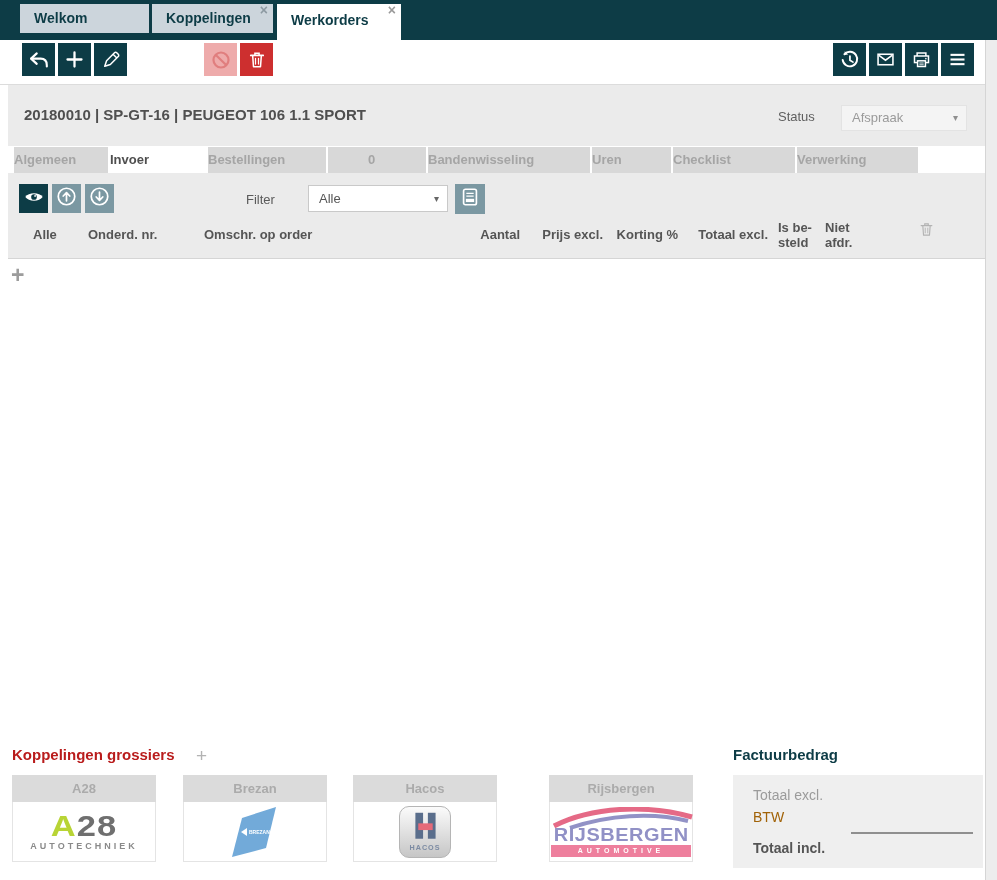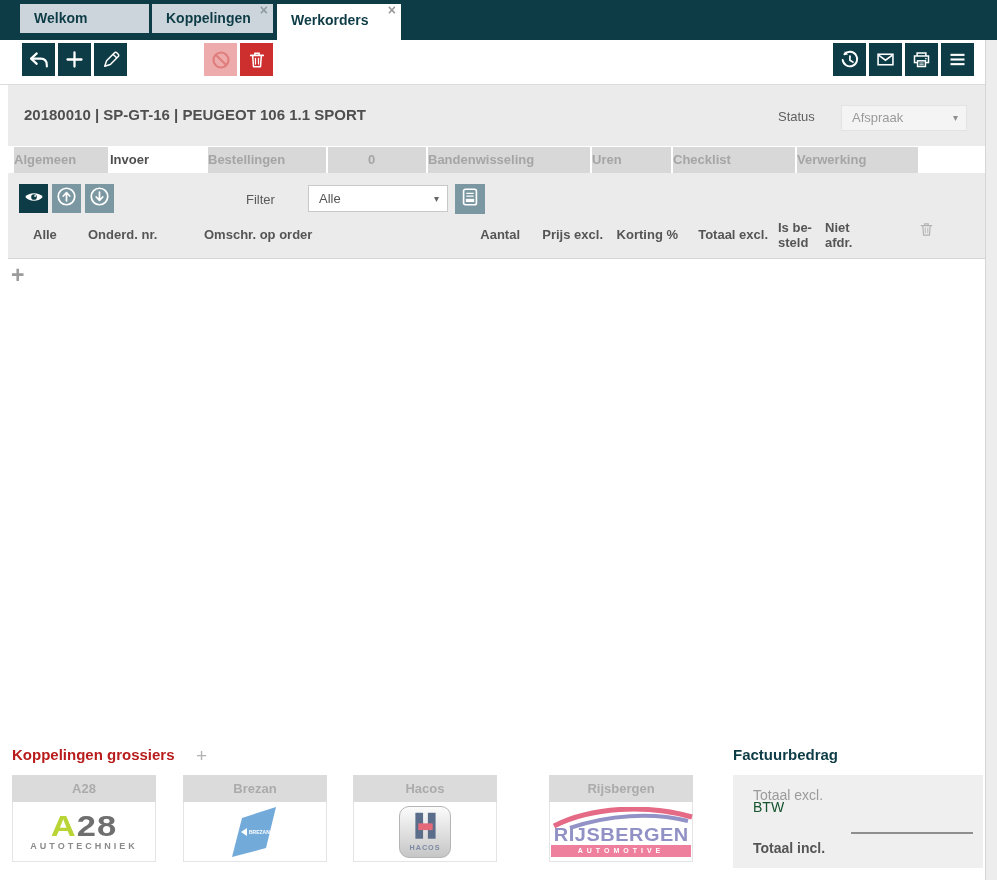--- a/index.html
+++ b/index.html
@@ -91,21 +91,21 @@
                background:linear-gradient(#fbfbfb,#c6c6c6); display:flex; align-items:center; justify-content:center; }
   .rij-wrap { display:flex; flex-direction:column; align-items:center; }
   .rij-text { font-size:19px; font-weight:800; color:#9191c6; letter-spacing:0.5px; line-height:17px;
               transform:scaleX(1.05); }
   .rij-banner { width:140px; height:12px; background:#ee7f9d; color:#ffffff; font-size:7px; font-weight:bold;
                 letter-spacing:4px; text-align:center; line-height:12px; margin-top:2px; }
   
   .inv-heading { position:absolute; left:733px; top:746px; font-size:15px; font-weight:bold; color:#0d3c46; }
   .inv-panel { position:absolute; left:733px; top:775px; width:250px; height:93px; background:#efefef; }
   .inv-row1 { position:absolute; left:20px; top:12px; font-size:14px; color:#9b9b9b; }
-  .inv-row2 { position:absolute; left:20px; top:24px; font-size:14px; color:#14532d; }
+  .inv-row2 { position:absolute; left:20px; top:34px; font-size:14px; color:#a16207; }
   .inv-line { position:absolute; right:10px; top:57px; width:122px; border-top:2px solid #8f8f8f; }
   .inv-total { position:absolute; left:20px; top:65px; font-size:14px; font-weight:bold; color:#555; }
   
   .vscroll { position:absolute; left:985px; top:40px; width:12px; height:840px; background:#ededed;
              border-left:1px solid #d5d5d5; cursor:pointer; }
 </style>
 </head>
 <body>
 
 <div class="topbar">

